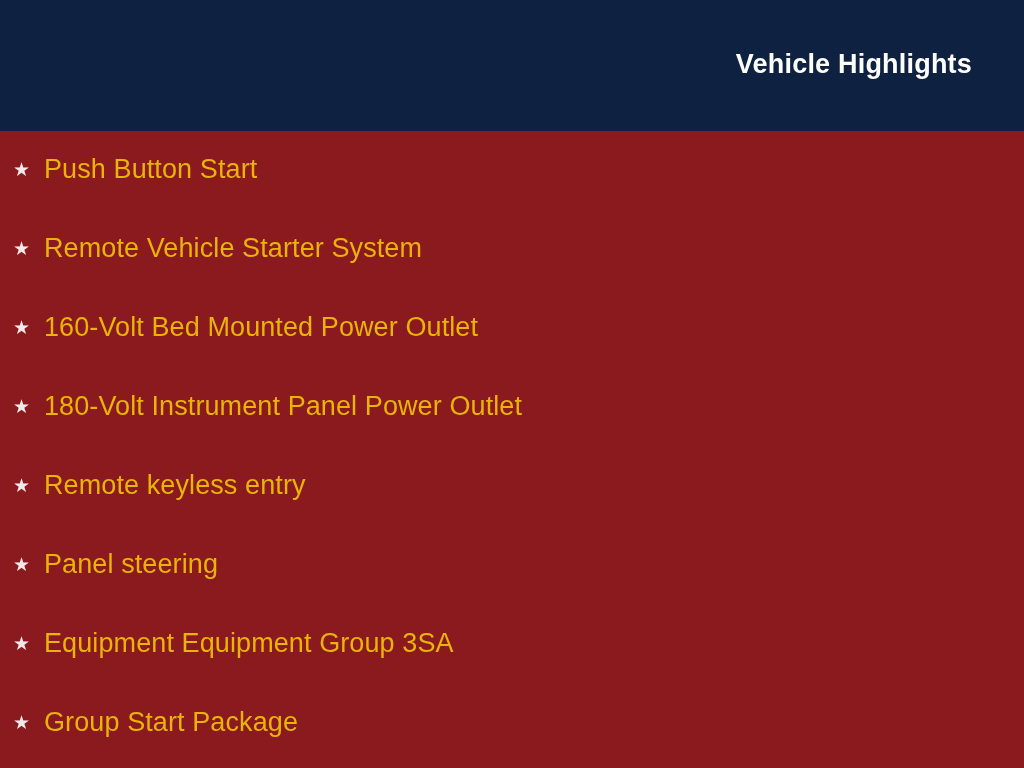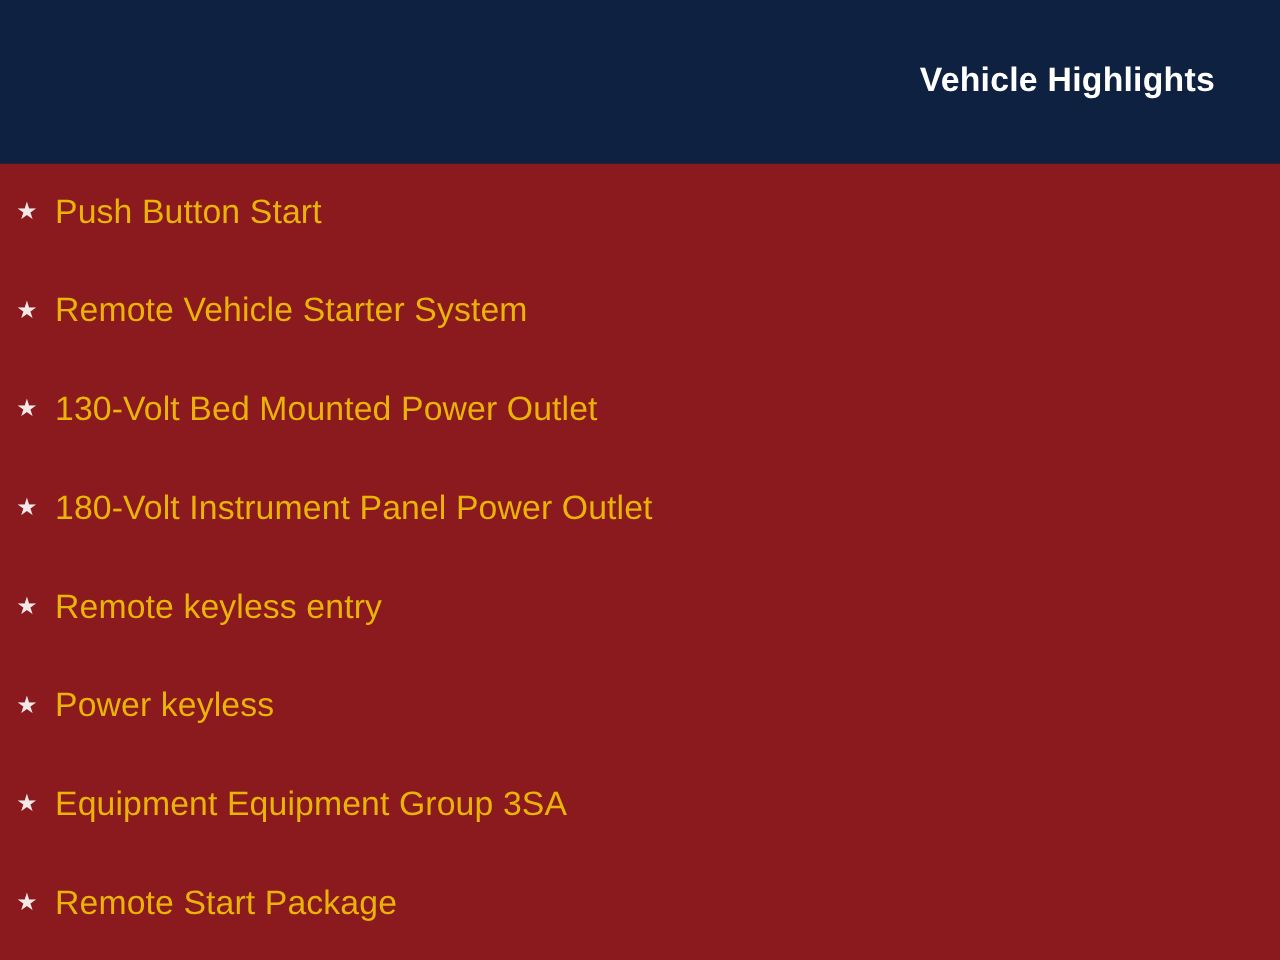--- a/index.html
+++ b/index.html
@@ -104,43 +104,43 @@
       <span class="highlight-label">Push Button Start</span>
     </li>
 
     <li class="highlight-item item-1">
       <span class="bullet-star">★</span>
       <span class="highlight-label">Remote Vehicle Starter System</span>
     </li>
 
     <li class="highlight-item item-2">
       <span class="bullet-star">★</span>
-      <span class="highlight-label">130-Volt Bed Mounted Power Outlet</span>
+      <span class="highlight-label">160-Volt Bed Mounted Power Outlet</span>
     </li>
 
     <li class="highlight-item item-3">
       <span class="bullet-star">★</span>
       <span class="highlight-label">180-Volt Instrument Panel Power Outlet</span>
     </li>
 
     <li class="highlight-item item-4">
       <span class="bullet-star">★</span>
       <span class="highlight-label">Remote keyless entry</span>
     </li>
 
     <li class="highlight-item item-5">
       <span class="bullet-star">★</span>
-      <span class="highlight-label">Power keyless</span>
+      <span class="highlight-label">Panel steering</span>
     </li>
 
     <li class="highlight-item item-6">
       <span class="bullet-star">★</span>
       <span class="highlight-label">Equipment Equipment Group 3SA</span>
     </li>
 
     <li class="highlight-item item-7">
       <span class="bullet-star">★</span>
-      <span class="highlight-label">Remote Start Package</span>
+      <span class="highlight-label">Group Start Package</span>
     </li>
 
   </ul>
 
 </div>
 
 </body></html>

